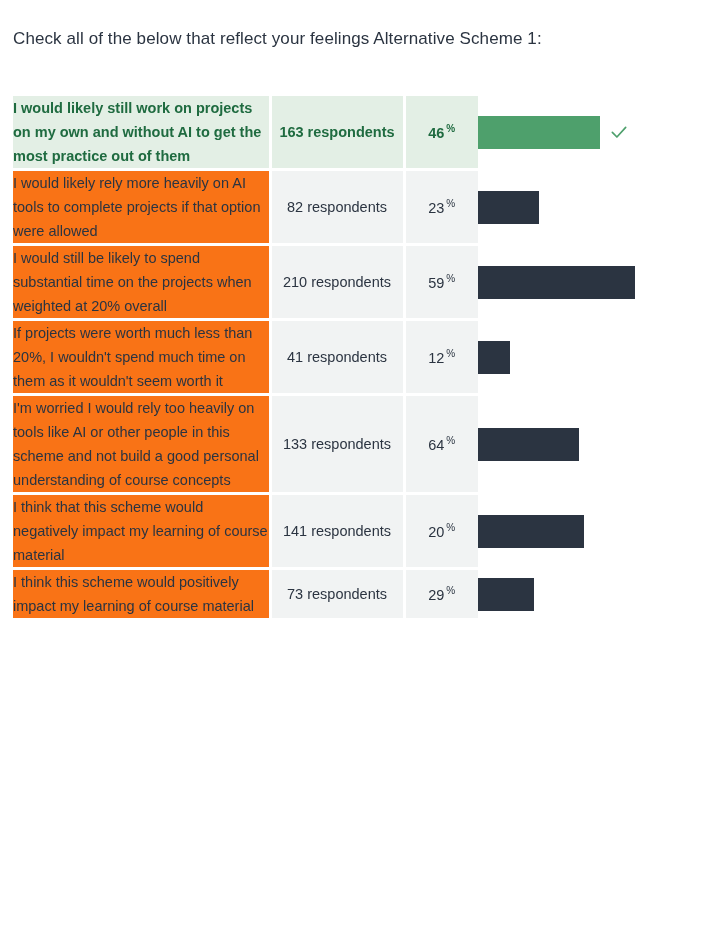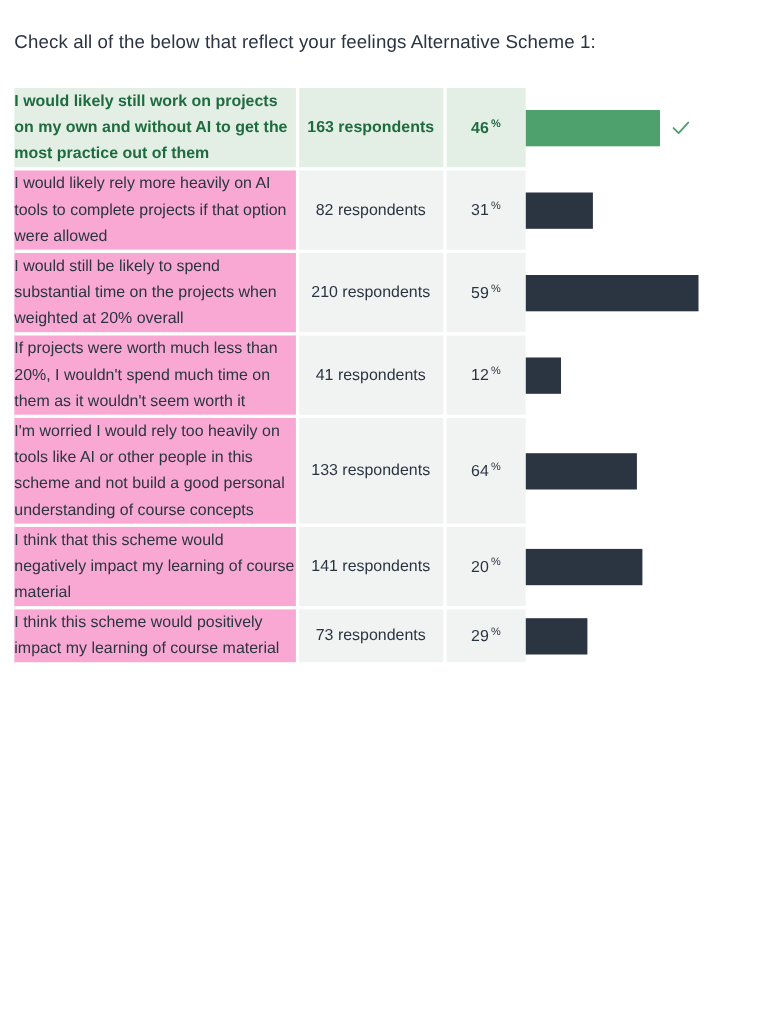--- a/index.html
+++ b/index.html
@@ -29,39 +29,39 @@
     font-size: 17px;
     line-height: 22px;
     color: #2b3441;
     letter-spacing: 0.1px;
     white-space: nowrap;
   }
 
   .results-table {
     position: absolute;
     left: 13px;
-    top: 80px;
+    top: 96px;
     width: 676px;
     border-collapse: collapse;
     table-layout: fixed;
   }
 
   .results-table td {
     padding: 0;
     vertical-align: middle;
     border-bottom: 3px solid #ffffff;
   }
 
   .col-label   { width: 257px; }
   .col-count   { width: 134px; }
   .col-pct     { width:  74px; }
   .col-bar     { width: 211px; }
 
   .cell-label {
-    background: #f9a8d4;
+    background: #f97316;
     padding: 11px 12px 11px 13px;
     font-size: 14.5px;
     line-height: 24px;
     color: #2b3441;
     border-right: 3px solid #ffffff;
   }
   .cell-count {
     background: #f1f3f3;
     text-align: center;
     font-size: 14.5px;
@@ -157,21 +157,21 @@
               <div class="bar" style="width: 122.36px;"></div>
               <svg class="check-icon" viewBox="0 0 24 24">
                 <path d="M4 12.5 L9.5 18 L20 6.5" fill="none" stroke="#4ea06c" stroke-width="2" stroke-linecap="round" stroke-linejoin="round"></path>
               </svg>
             </div>
           </td>
         </tr>
         <tr>
           <td class="cell-label">I would likely rely more heavily on AI tools to complete projects if that option were allowed</td>
           <td class="cell-count">82 respondents</td>
-          <td class="cell-pct"><span class="pct-value">31</span><span class="pct-sign">%</span></td>
+          <td class="cell-pct"><span class="pct-value">23</span><span class="pct-sign">%</span></td>
           <td class="cell-bar">
             <div class="bar-wrap">
               <div class="bar" style="width: 61.18px;"></div>
             </div>
           </td>
         </tr>
         <tr>
           <td class="cell-label">I would still be likely to spend substantial time on the projects when weighted at 20% overall</td>
           <td class="cell-count">210 respondents</td>
           <td class="cell-pct"><span class="pct-value">59</span><span class="pct-sign">%</span></td>

